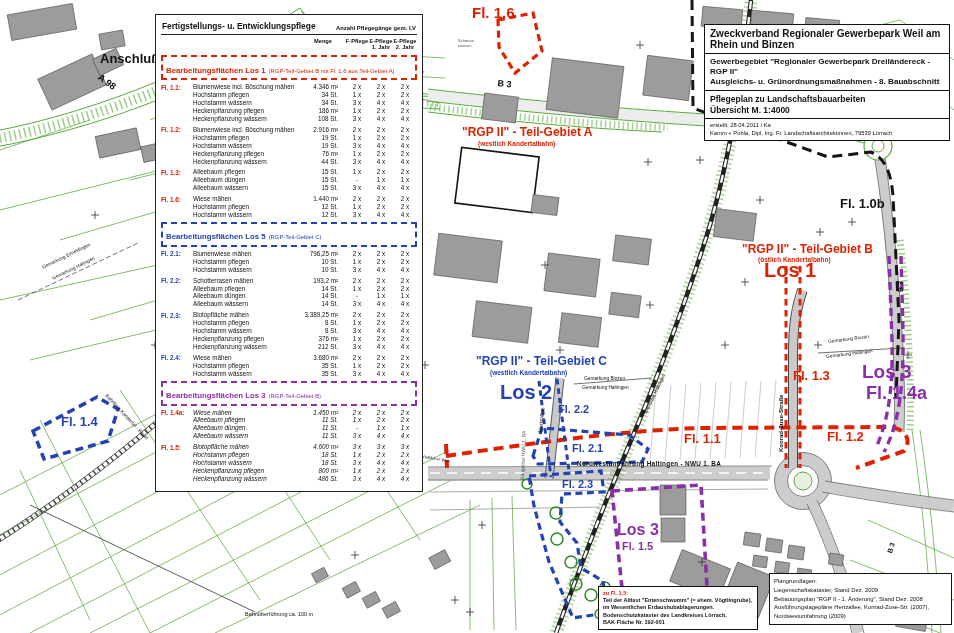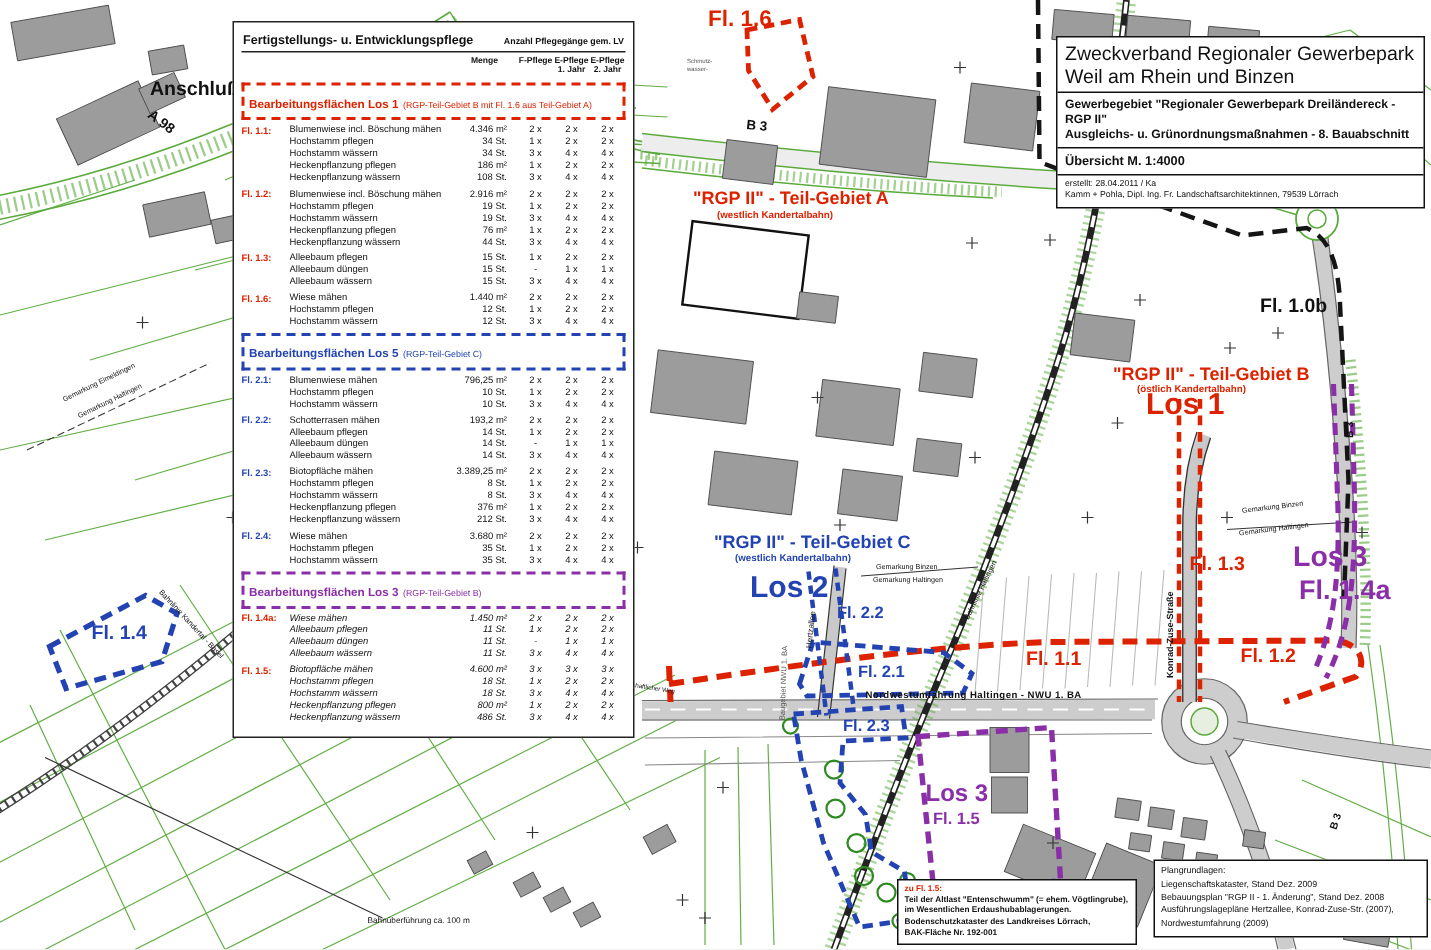--- a/index.html
+++ b/index.html
@@ -30,21 +30,21 @@
   .grp-rows>.trow{display:flex;font-size:6.3px;line-height:7.9px;color:#111}
   .it .trow{font-style:italic}
   .c-task{width:108px;overflow:hidden;white-space:nowrap}
   .trow .c-menge{width:44px;text-align:right;padding-right:7px;box-sizing:border-box}
   .trow .c-x{width:24px;text-align:center}
   
   .tblock{position:absolute;left:704px;top:24px;width:246px;background:#fff;border:1.6px solid #111;
           z-index:5;box-sizing:border-box;}
   .tb-row{padding:3px 5px;border-top:1px solid #111}
   .tb-row:first-child{border-top:none}
-  .tb-r1{font-size:13px;font-weight:normal}
+  .tb-r1{font-size:10px;font-weight:bold}
   .tb-r2 div{font-size:8.1px;font-weight:bold;line-height:10px}
   .tb-r3{display:flex;justify-content:space-between}
   .tb-r3 .pl div{font-size:8.5px;font-weight:bold;line-height:10.5px}
   .tb-lots{font-size:8.5px;font-weight:bold;margin-top:1px}
   .lot1{color:#dd2200}.lot2{color:#2343b3}.lot3{color:#8a2fa8}
   .tb-r4 div{font-size:5.8px;line-height:7.6px}
   
   .note{position:absolute;background:#fff;border:1px solid #111;padding:3px 4px;z-index:5;box-sizing:border-box;}
   .noteA{left:598px;top:586px;width:160px;font-size:5.5px;font-weight:bold;line-height:7.2px}
   .noteA .nt{color:#dd2200}
@@ -592,20 +592,21 @@
 </div>
 
 <div class="tblock">
   <div class="tb-row tb-r1">Zweckverband Regionaler Gewerbepark Weil am Rhein und Binzen</div>
   <div class="tb-row tb-r2">
     <div>Gewerbegebiet "Regionaler Gewerbepark Dreiländereck - RGP II"</div>
     <div>Ausgleichs- u. Grünordnungsmaßnahmen - 8. Bauabschnitt</div>
   </div>
   <div class="tb-row tb-r3">
     <div class="pl">
+      <div>Pflegeplan zu Landschaftsbauarbeiten</div>
       <div>Übersicht M. 1:4000</div>
     </div>
   </div>
   <div class="tb-row tb-r4">
     <div>erstellt:  28.04.2011 / Ka</div>
     <div>Kamm + Pohla, Dipl. Ing. Fr. Landschaftsarchitektinnen, 79539 Lörrach</div>
   </div>
 </div>
 
 <div class="note noteA">

